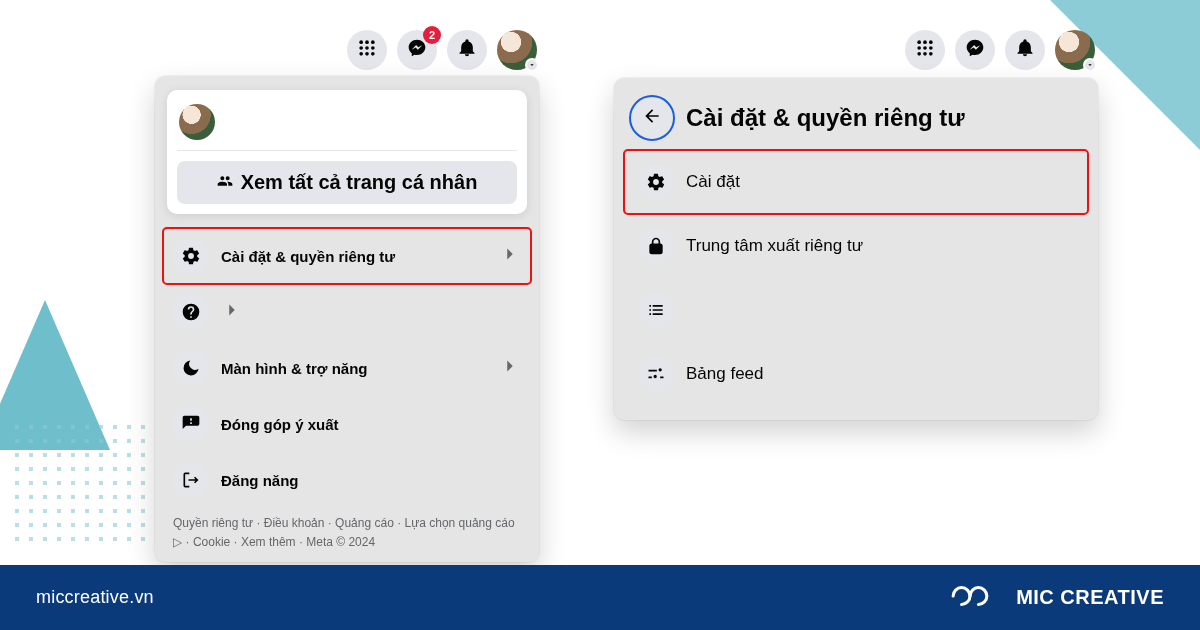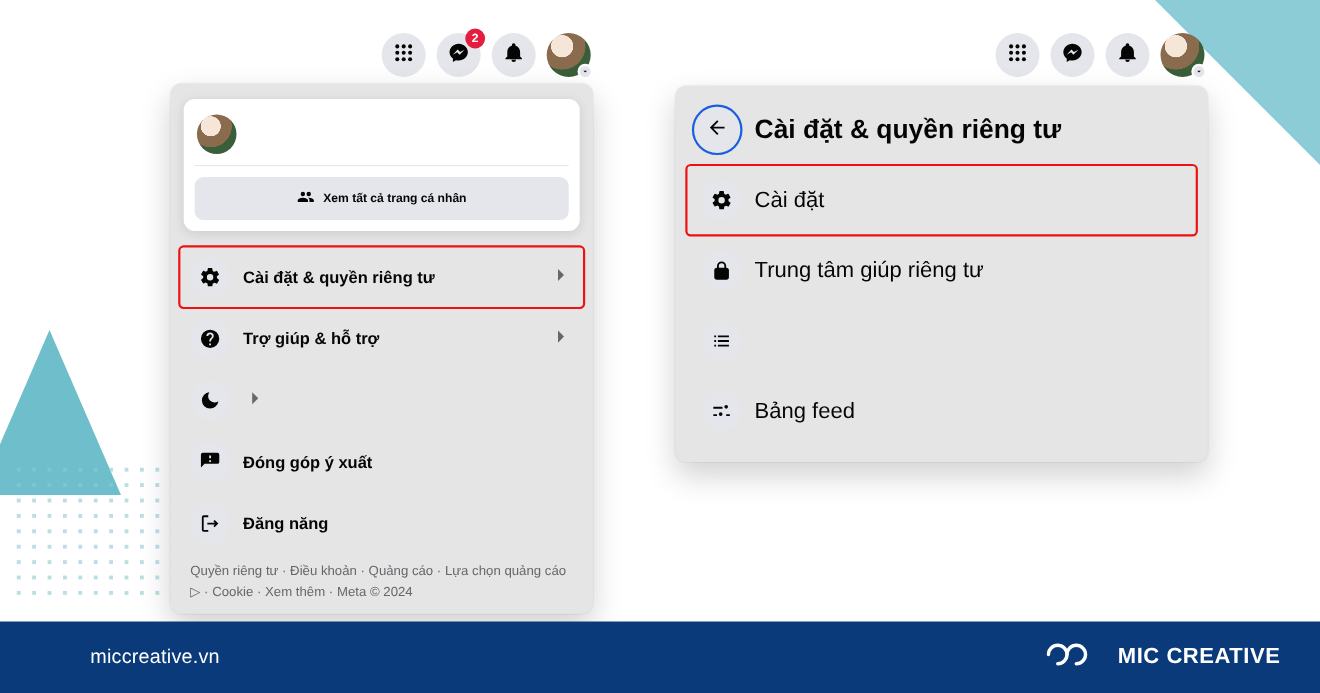--- a/index.html
+++ b/index.html
@@ -64,21 +64,21 @@
   .profile-block {
     background:#fff; border-radius:10px; box-shadow:0 2px 10px rgba(0,0,0,0.10);
     margin:4px 4px 14px 4px; padding:8px 10px 10px 10px;
   }
   .profile-row { display:flex; align-items:center; gap:10px; padding:6px 2px 10px 2px; }
   .mini-avatar { width:36px; height:36px; border-radius:50%;
     background: radial-gradient(circle at 35% 30%, #f5e6d8 0 26%, #8a6b4d 27% 55%, #3a5d3a 56% 100%); }
   .divider { height:1px; background:#e4e6eb; margin:0 0 10px 0; }
   .see-all-btn {
     width:100%; padding:10px 0; background:#e4e6eb; border:none; border-radius:8px;
-    font-weight:600; font-size:11px; color:#050505; cursor:pointer;
+    font-weight:600; font-size:20px; color:#050505; cursor:pointer;
     display:flex; align-items:center; justify-content:center; gap:8px;
   }
   .see-all-btn svg { width:16px; height:16px; fill:#050505; }
 
   .menu-item {
     display:flex; align-items:center; gap:12px; padding:10px 10px;
     border-radius:8px; cursor:pointer; position:relative;
   }
   .mi-icon {
     width:36px; height:36px; border-radius:50%; background:#e4e6eb;
@@ -97,29 +97,29 @@
   
   .panel-header { display:flex; align-items:center; gap:14px; padding:6px 8px 12px 8px; }
   .back-btn {
     width:40px; height:40px; border-radius:50%; background:#e4e6eb;
     display:flex; align-items:center; justify-content:center; cursor:pointer;
     outline:2px solid #1a5fe0; outline-offset:1px;
   }
   .back-btn svg { width:20px; height:20px; fill:#050505; }
   .panel-title { font-size:24px; font-weight:800; color:#050505; }
   .card-right .menu-item { padding:14px 14px; }
-  .card-right .mi-label { font-size:20px; font-weight:500; }
+  .card-right .mi-label { font-size:17px; font-weight:500; }
 
   
   .bottom-bar {
     position:absolute; left:0; right:0; bottom:0; height:65px;
     background:#0a3a7a; display:flex; align-items:center; justify-content:space-between;
     padding:0 36px; z-index:5;
   }
-  .bottom-bar .site { color:#fff; font-size:18px; font-weight:400; letter-spacing:.2px;margin-left:46px;}
+  .bottom-bar .site { color:#fff; font-size:18px; font-weight:400; letter-spacing:.2px;}
   .brand { display:flex; align-items:center; gap:23px; }
   .brand-logo svg { width:46px; height:30px; }
   .brand-text { color:#fff; font-weight:800; font-size:20px; letter-spacing:.5px; }
 </style>
 </head>
 <body>
 
 <div class="bg-tri-topright"></div>
 <div class="bg-sq-mid"></div>
 <div class="bg-tri-left"></div>
@@ -235,34 +235,34 @@
           </svg>
       </span>
     </div>
 
     <div class="menu-item">
       <span class="mi-icon">
         <svg viewBox="0 0 24 24">
             <path d="M12 2a10 10 0 1 0 10 10A10 10 0 0 0 12 2zm1 17h-2v-2h2zm2.1-7.8-.9.9A3.4 3.4 0 0 0 13 15h-2v-.5a4 4 0 0 1 1.2-2.8l1.2-1.2A1.9 1.9 0 0 0 14 9a2 2 0 0 0-4 0H8a4 4 0 0 1 8 0 3.2 3.2 0 0 1-.9 2.2z"></path>
           </svg>
       </span>
-      <span class="mi-label">Trợ giúp &amp; hỗ trợ</span>
       <span class="mi-chevron">
         <svg viewBox="0 0 24 24">
             <path d="M9 6l6 6-6 6z"></path>
           </svg>
       </span>
     </div>
 
     <div class="menu-item">
       <span class="mi-icon">
         <svg viewBox="0 0 24 24">
             <path d="M21 12.8A9 9 0 1 1 11.2 3 7 7 0 0 0 21 12.8z"></path>
           </svg>
       </span>
+      <span class="mi-label">Màn hình &amp; trợ năng</span>
       <span class="mi-chevron">
         <svg viewBox="0 0 24 24">
             <path d="M9 6l6 6-6 6z"></path>
           </svg>
       </span>
     </div>
 
     <div class="menu-item">
       <span class="mi-icon">
         <svg viewBox="0 0 24 24">
@@ -304,21 +304,21 @@
       </span>
       <span class="mi-label">Cài đặt</span>
     </div>
 
     <div class="menu-item">
       <span class="mi-icon">
         <svg viewBox="0 0 24 24">
             <path d="M17 9V7a5 5 0 0 0-10 0v2a3 3 0 0 0-3 3v7a3 3 0 0 0 3 3h10a3 3 0 0 0 3-3v-7a3 3 0 0 0-3-3zM9 7a3 3 0 0 1 6 0v2H9z"></path>
           </svg>
       </span>
-      <span class="mi-label">Trung tâm giúp riêng tư</span>
+      <span class="mi-label">Trung tâm xuất riêng tư</span>
     </div>
 
     <div class="menu-item">
       <span class="mi-icon">
         <svg viewBox="0 0 24 24">
             <path d="M4 6h2v2H4zm4 0h12v2H8zM4 11h2v2H4zm4 0h12v2H8zM4 16h2v2H4zm4 0h12v2H8z"></path>
           </svg>
       </span>
     </div>
 

